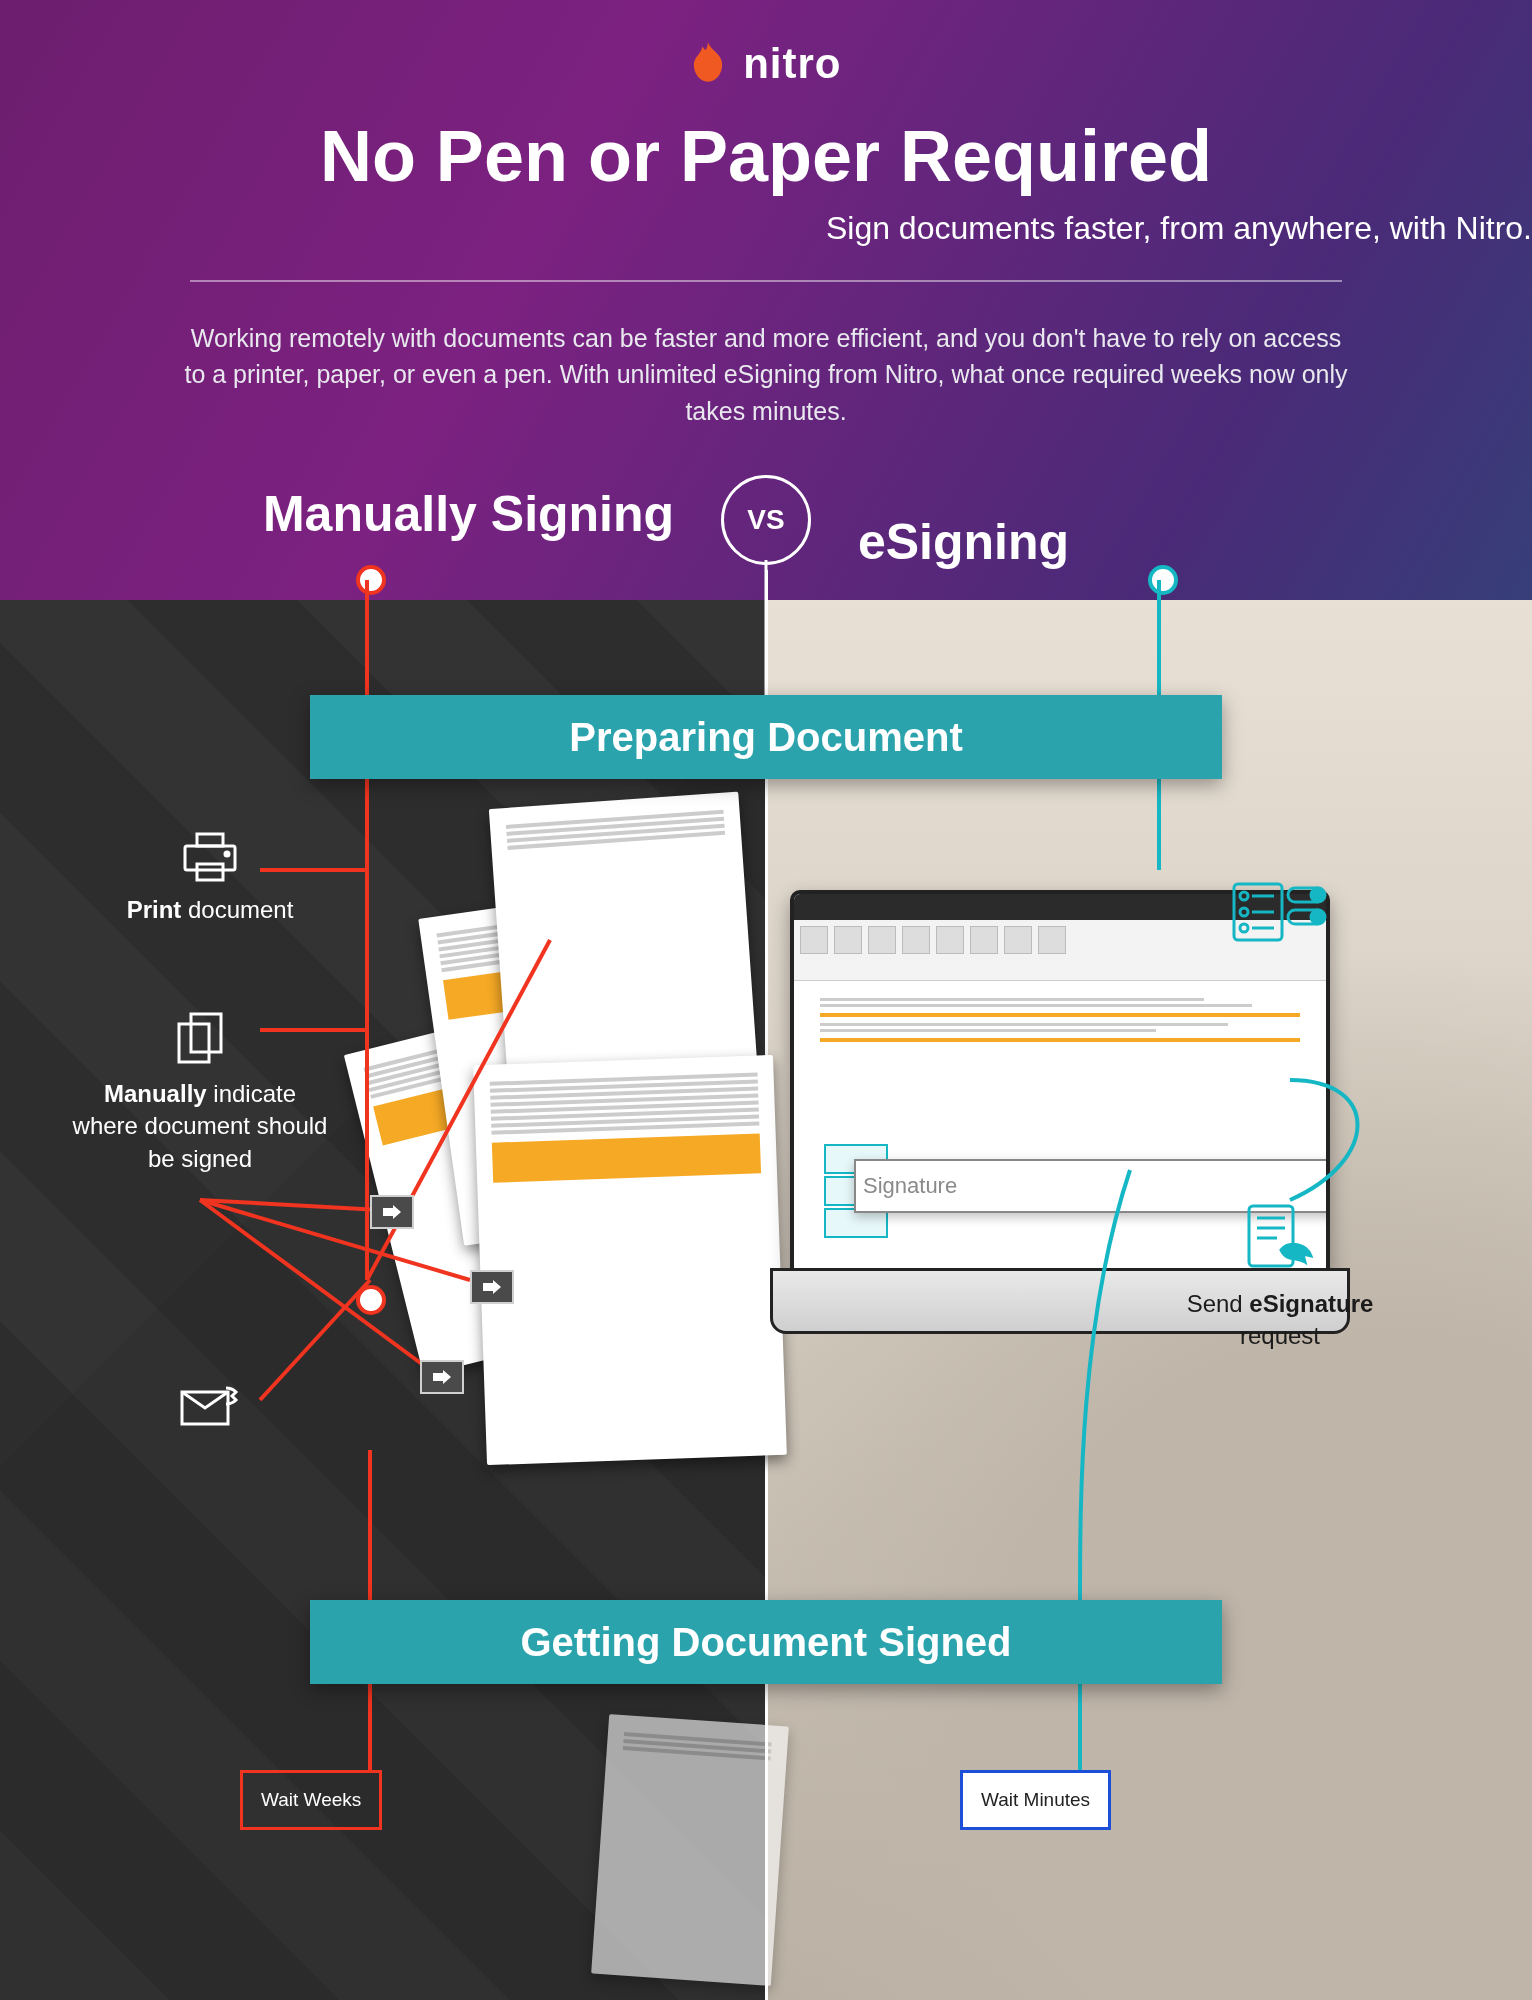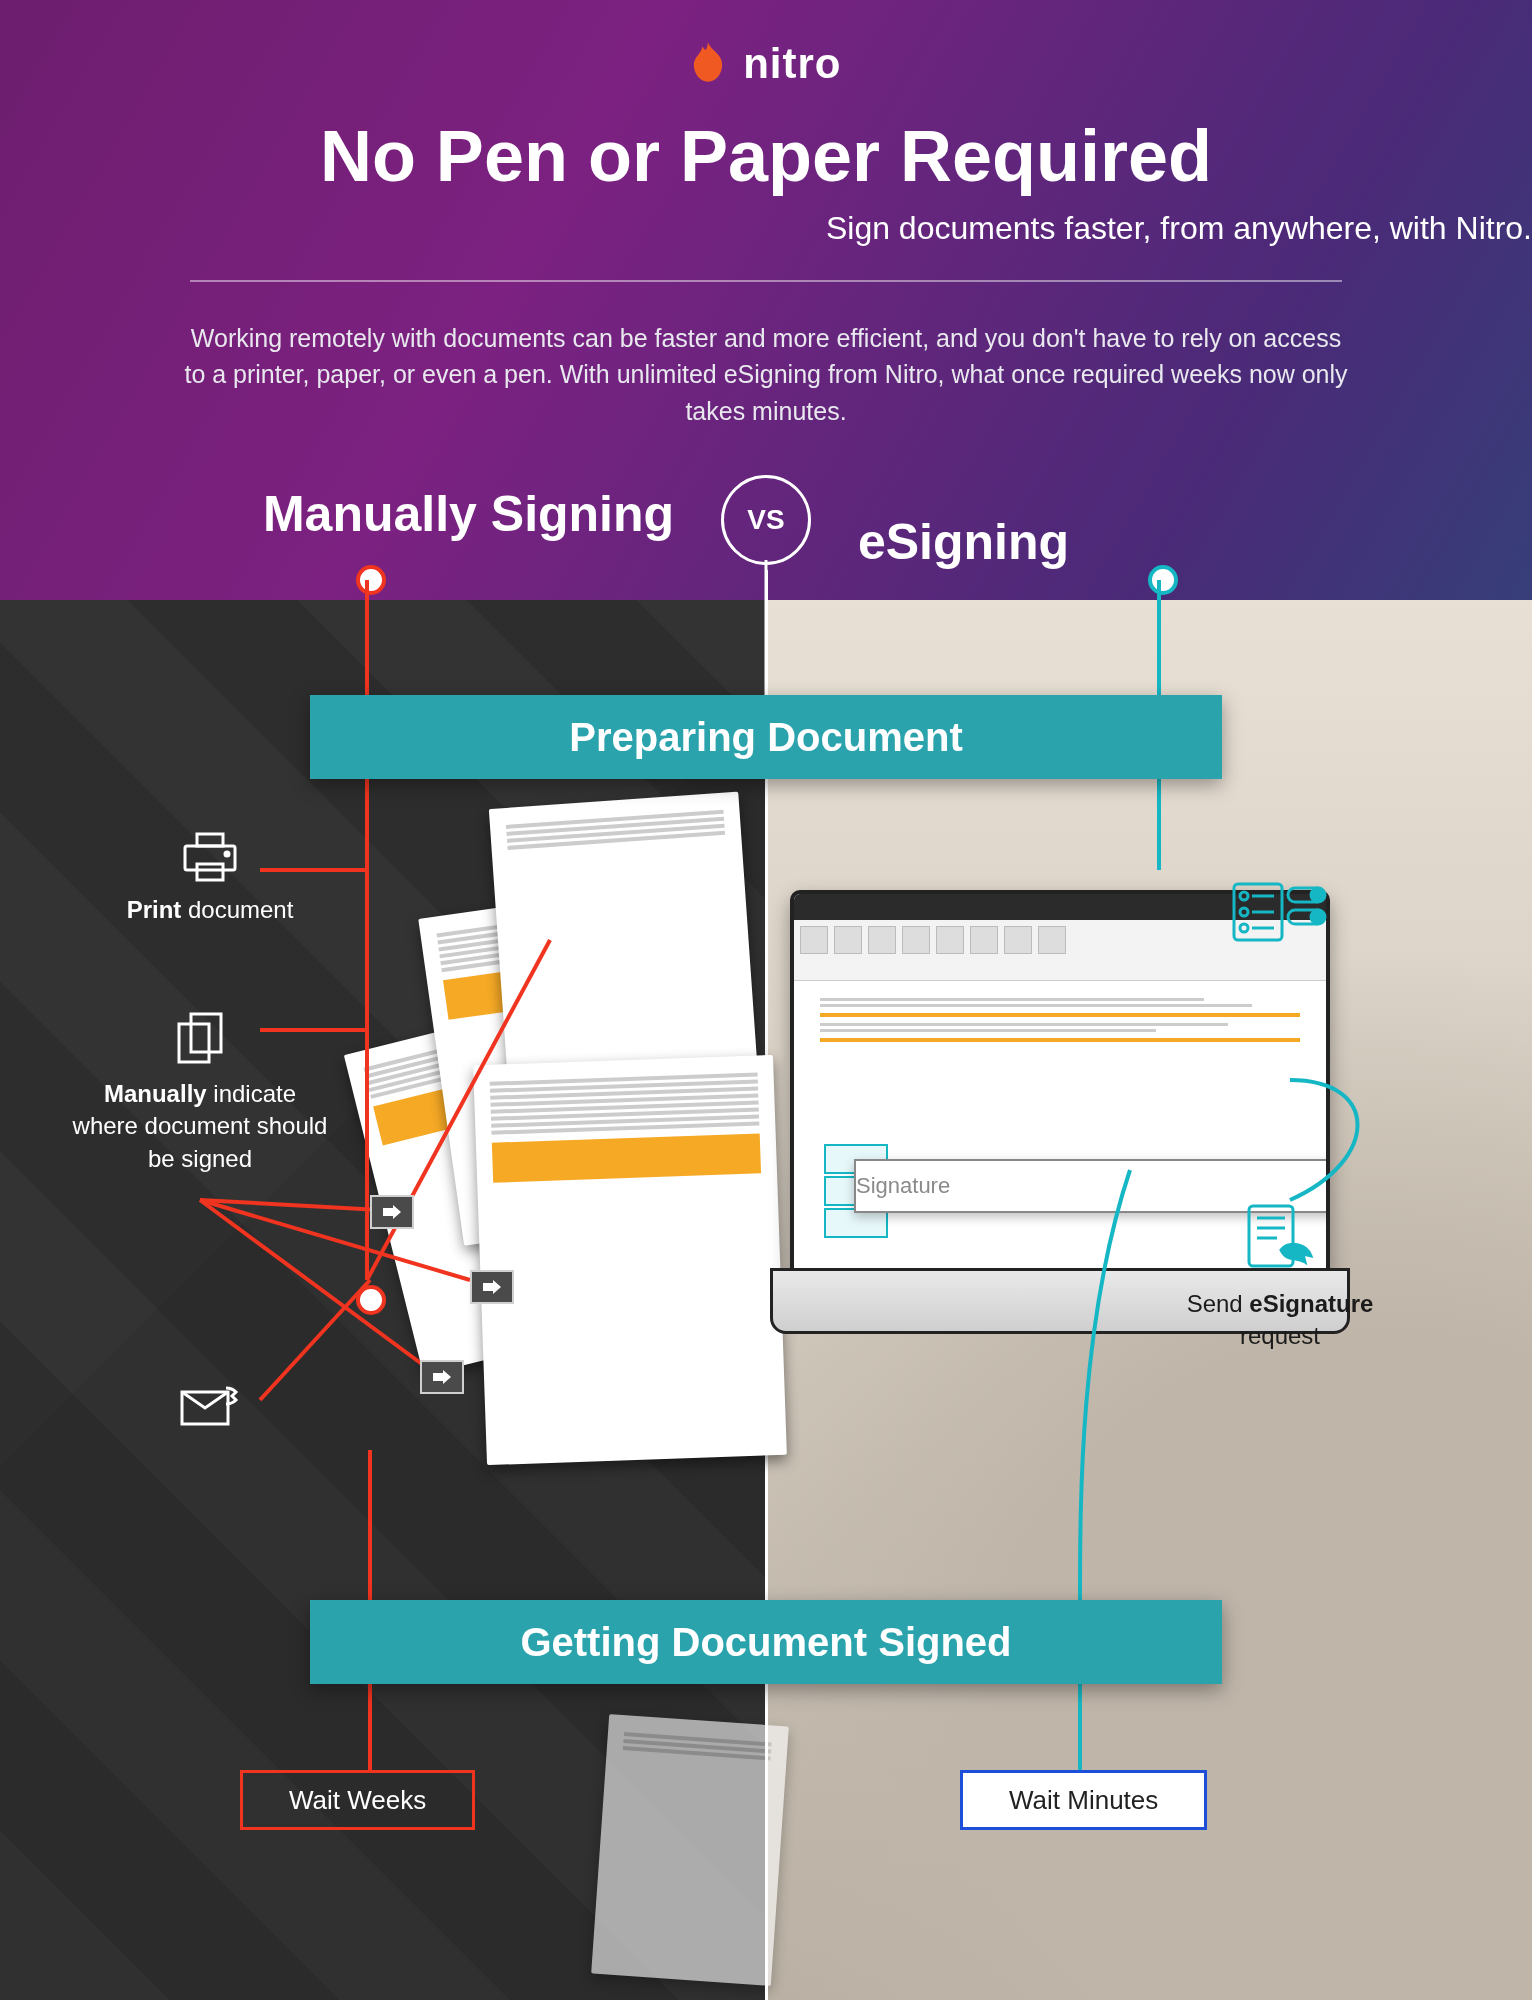--- a/index.html
+++ b/index.html
@@ -94,21 +94,21 @@
   .laptop .ribbon div{width:26px;height:26px;background:#ddd;border:1px solid #bbb;}
   .laptop .doc{padding:14px 26px;font-size:9px;color:#444;line-height:1.4;}
   .laptop .doc .hl{height:4px;background:#f6a925;margin:6px 0;}
   .laptop .base{
     position:absolute;left:0;right:0;top:378px;height:60px;
     background:linear-gradient(180deg,#e9e9e9,#cfcfcf);border:3px solid #222;border-radius:0 0 16px 16px;
   }
   .sig-input{
     position:absolute;left:60px;right:-80px;top:265px;height:50px;
     background:#fff;border:2px solid #888;display:flex;align-items:center;
-    padding:0 0;color:#8a8a8a;font-size:22px;z-index:25;
+    padding:0 7px;color:#8a8a8a;font-size:22px;z-index:25;
     box-shadow:0 4px 10px rgba(0,0,0,.25);
     text-align:center;
   }
   .sig-tag{
     position:absolute;width:60px;height:26px;border:2px solid #16b7c4;background:#e7f8fa;
     z-index:24;
   }
 
   .ico-box{position:absolute;z-index:30;color:#fff;width:260px;}
   .ico-box.right{color:#1b1b1b;}
@@ -117,23 +117,23 @@
   .ico-box .txt b{font-weight:700;}
   .ico-box.right .icon svg *{stroke:#16b7c4;}
   .ico-box.left-dark{color:#fff;}
 
   .arrow-mark{
     position:absolute;width:40px;height:30px;background:#4a4a4a;border:2px solid #d0d0d0;
     z-index:22;display:flex;align-items:center;justify-content:center;
   }
 
   .pill{
-    position:absolute;height:54px;padding:0 46px;
+    position:absolute;height:54px;padding:0 18px;
     display:flex;align-items:center;justify-content:center;
-    font-size:26px;z-index:30;
+    font-size:19px;z-index:30;
   }
   .pill.red{border:3px solid #f0341f;color:#fff;}
   .pill.teal{border:3px solid #1d4ed8;background:#fff;color:#222;}
 
   svg.conn{position:absolute;inset:0;width:100%;height:100%;z-index:15;pointer-events:none;}
 </style>
 </head>
 <body>
 
 <div class="bg-grad"></div>

